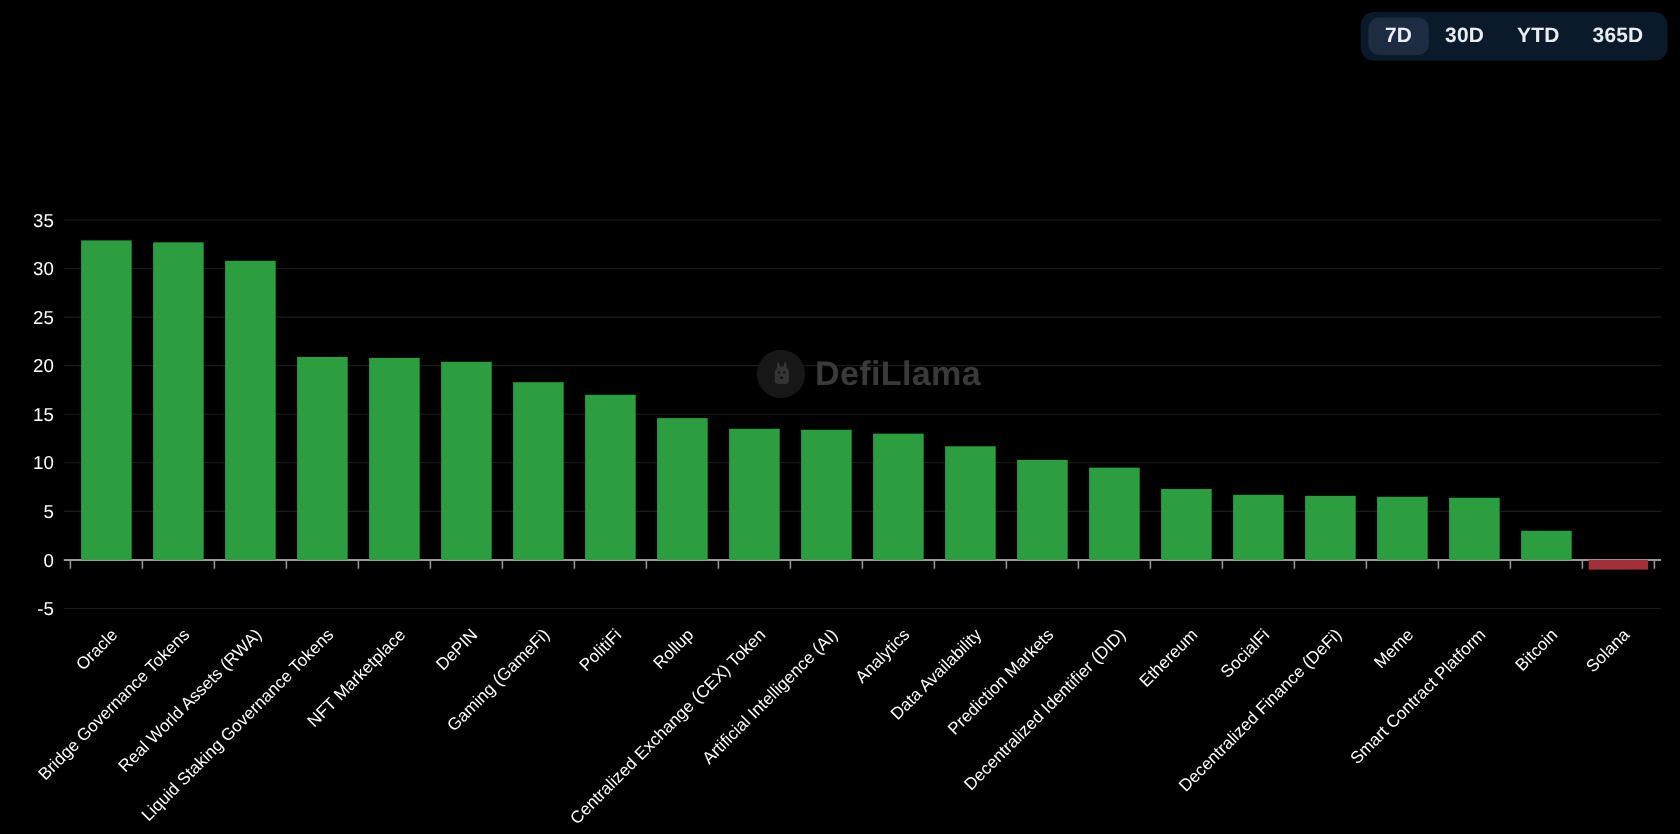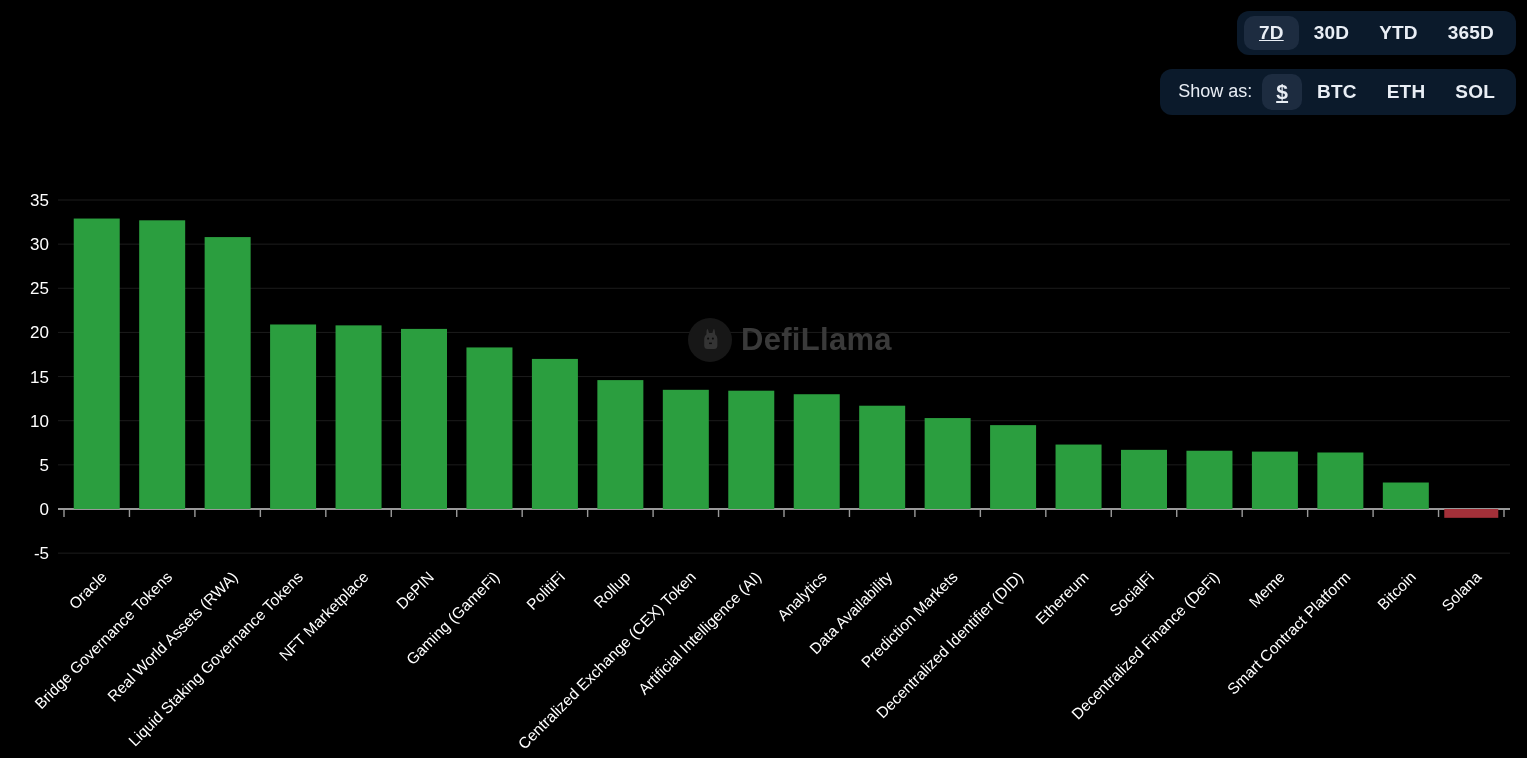--- a/index.html
+++ b/index.html
@@ -45,21 +45,20 @@
     border-radius: 10px;
     background: transparent;
     border: none;
     cursor: pointer;
     font-family: "Liberation Sans", sans-serif;
     line-height: 1.05;
     white-space: nowrap;
   }
   .seg-btn.active {
     background: #1d2c40;
-    text-decoration: underline;
   }
   .seg-label {
     font-size: 18px;
     font-weight: 400;
     color: #e9eef5;
     padding: 0 10px 0 12px;
     white-space: nowrap;
   }
   .seg-btn.icon-dollar {
     font-size: 21px;
@@ -105,27 +104,20 @@
 
 <div class="ctrl-stack">
 
   <div class="seg-group period">
     <button class="seg-btn active">7D</button>
     <button class="seg-btn">30D</button>
     <button class="seg-btn">YTD</button>
     <button class="seg-btn">365D</button>
   </div>
 
-  <div class="seg-group denom">
-    <span class="seg-label">Show as:</span>
-    <button class="seg-btn active icon-dollar">$</button>
-    <button class="seg-btn">BTC</button>
-    <button class="seg-btn">ETH</button>
-    <button class="seg-btn">SOL</button>
-  </div>
 
 </div>
 
 <svg id="chart" viewBox="0 0 1527 758" xmlns="http://www.w3.org/2000/svg">
     <g>
       <line x1="58" x2="1510" y1="553.1428571428571" y2="553.1428571428571" stroke="#1c1c1c" stroke-width="1"></line>
       <line x1="58" x2="1510" y1="464.85714285714283" y2="464.85714285714283" stroke="#1c1c1c" stroke-width="1"></line>
       <line x1="58" x2="1510" y1="420.7142857142857" y2="420.7142857142857" stroke="#1c1c1c" stroke-width="1"></line>
       <line x1="58" x2="1510" y1="376.57142857142856" y2="376.57142857142856" stroke="#1c1c1c" stroke-width="1"></line>
       <line x1="58" x2="1510" y1="332.42857142857144" y2="332.42857142857144" stroke="#1c1c1c" stroke-width="1"></line>

